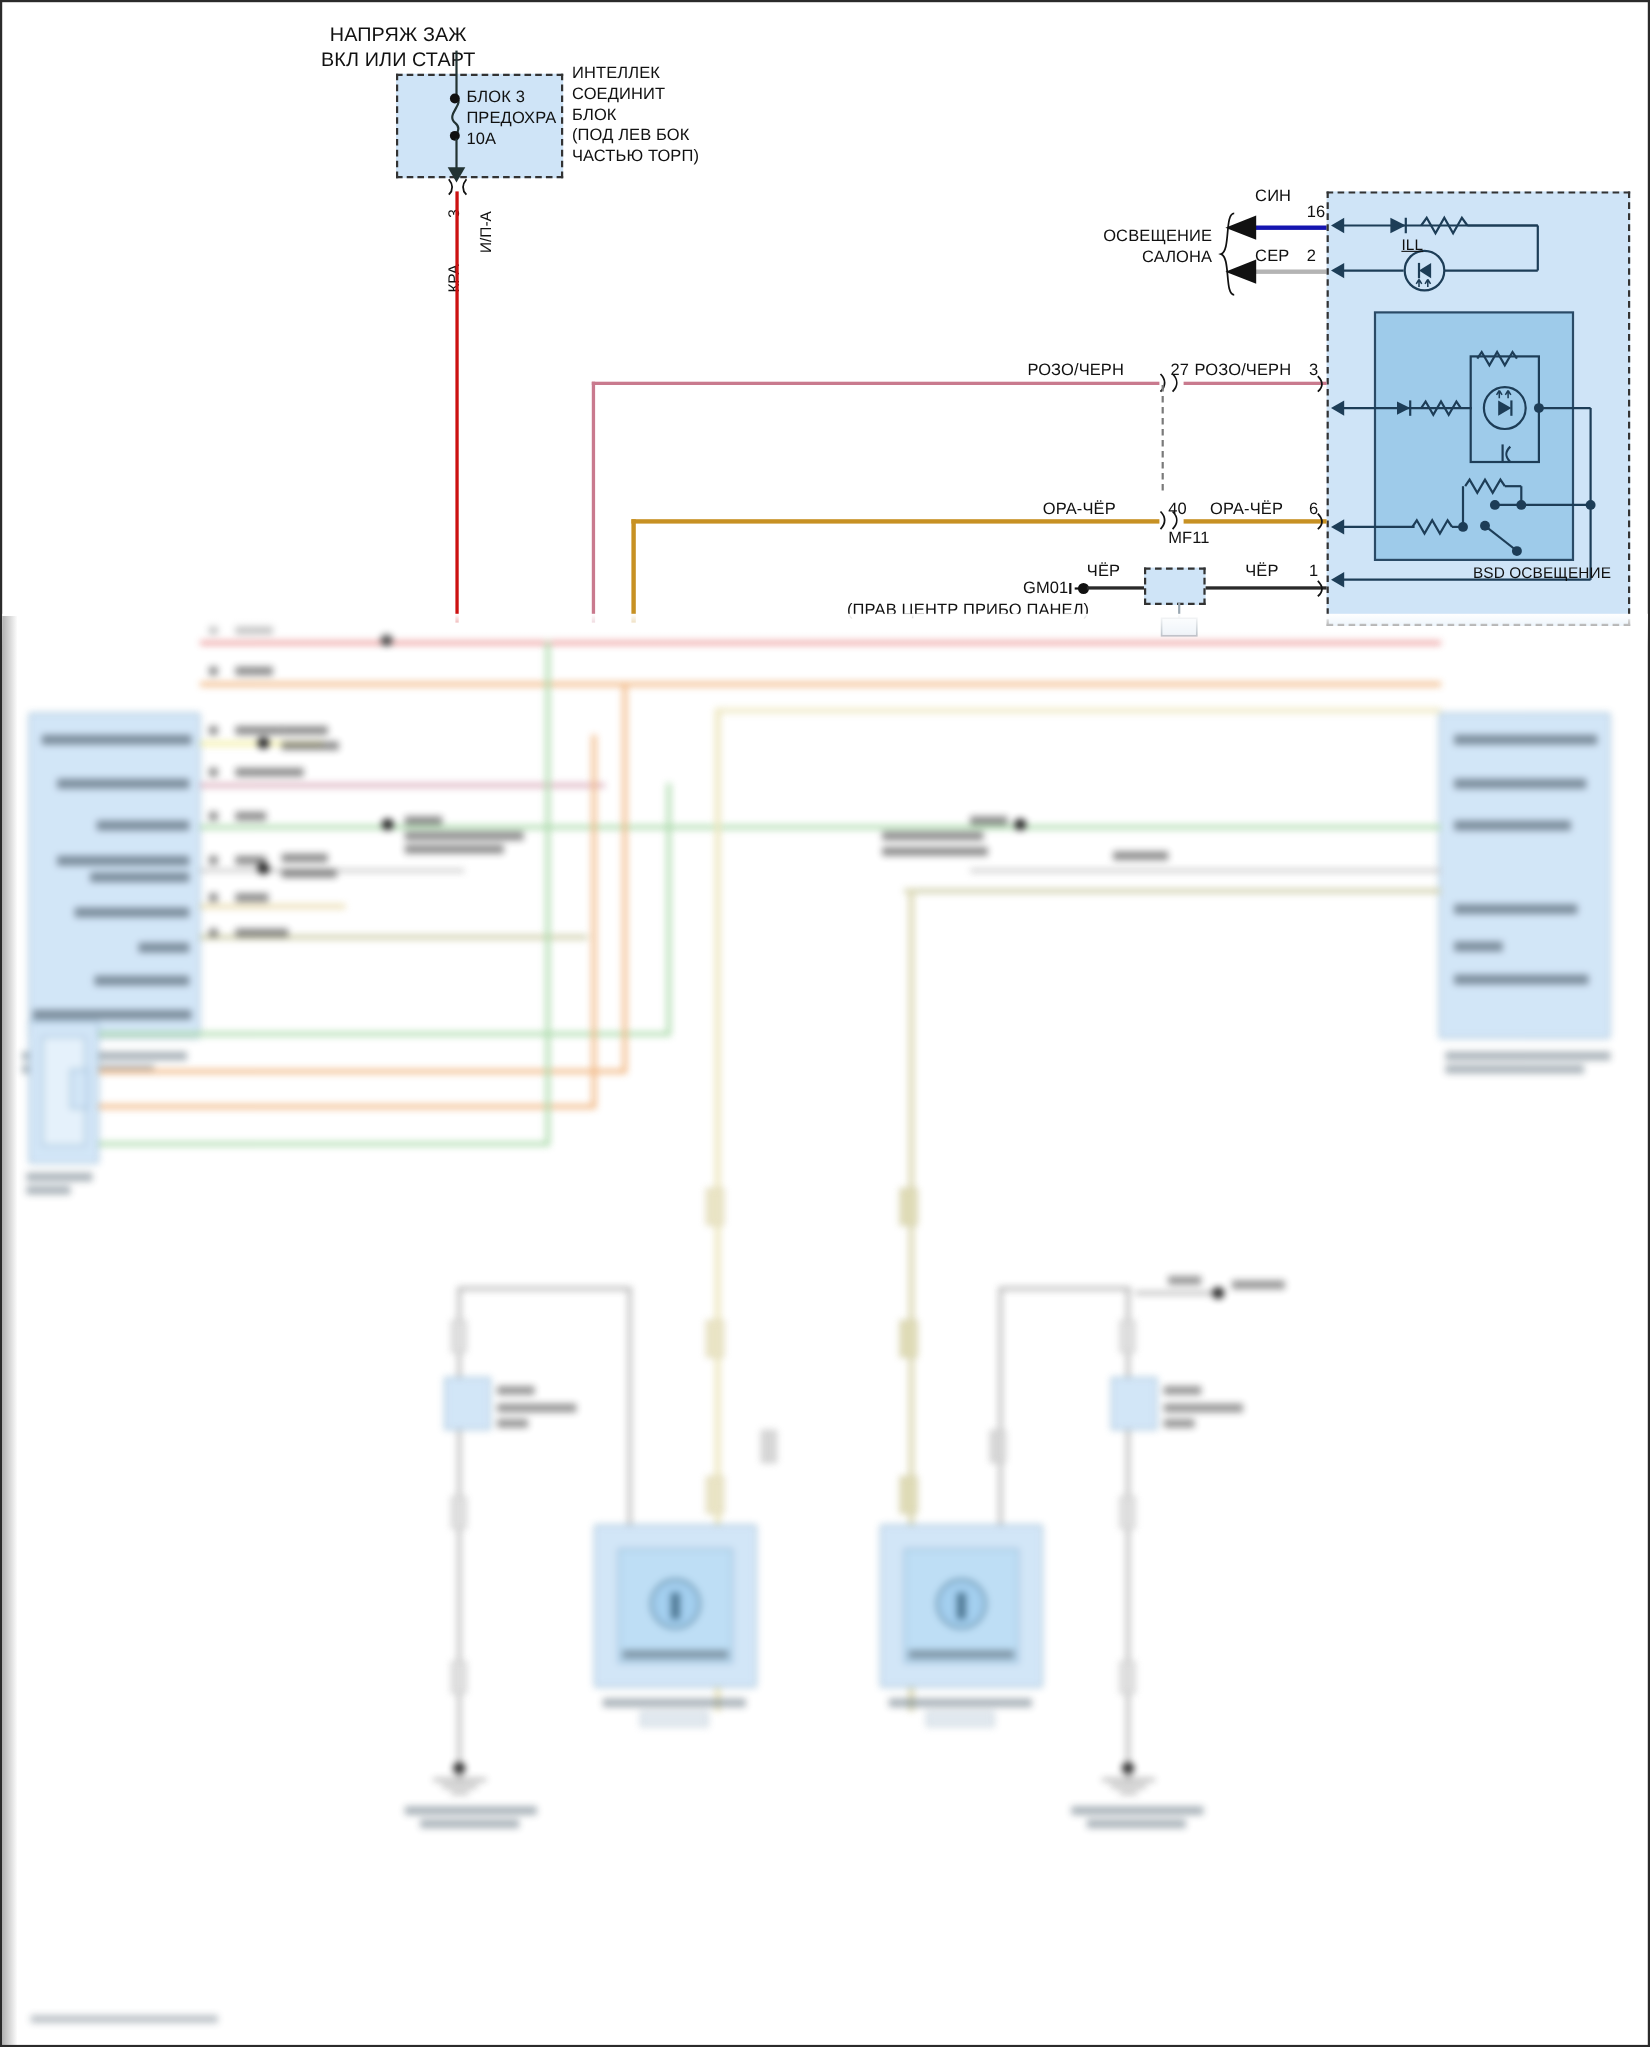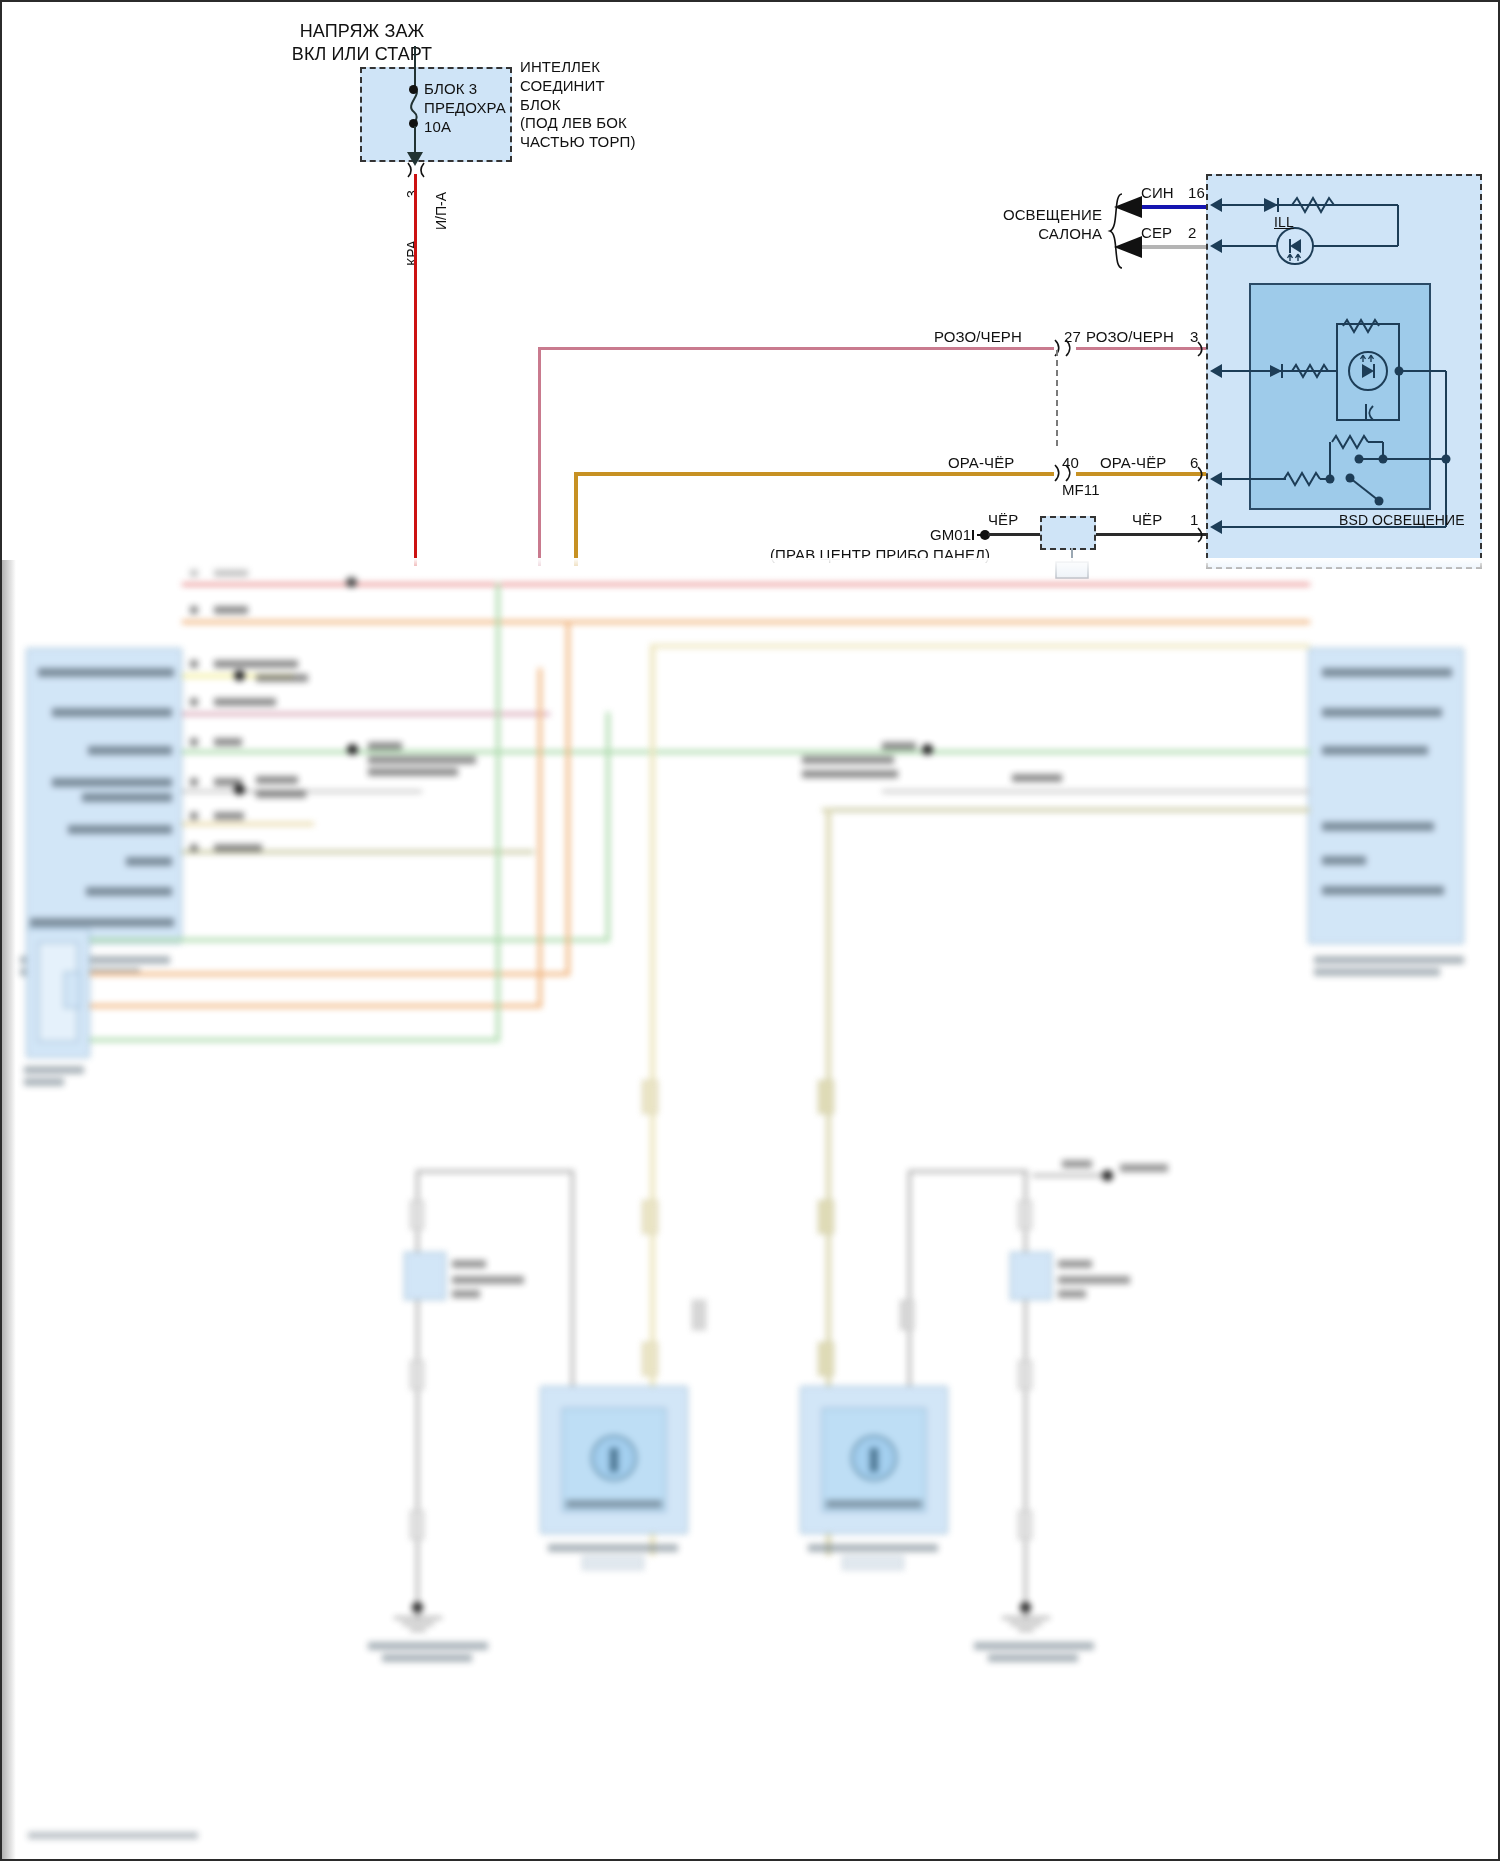--- a/index.html
+++ b/index.html
@@ -108,21 +108,21 @@
 САЛОНА</div>
 
   <svg class="abs" style="left:1106px;top:190px;" width="18" height="78">
     <path d="M14,2 C5,2 11,36 2,39 C11,42 5,76 14,76" fill="none" stroke="#111" stroke-width="1.6"></path>
   </svg>
 
   <div class="w wh" style="left:1138px;top:203px;width:122px;height:4px;background:#1515b0;"></div>
   <svg class="abs" style="left:1110px;top:193px;" width="34" height="24">
     <path d="M2,12 L30,1 L30,23 Z" fill="#111"></path>
   </svg>
-  <div class="abs txt" style="left:1139px;top:182px;">СИН</div>
+  <div class="abs txt" style="left:1139px;top:168px;">СИН</div>
   <div class="abs txt" style="left:1186px;top:182px;">16</div>
   <svg class="abs" style="left:1246px;top:197px;" width="14" height="16">
     <path d="M2,1 C7,6 7,11 2,15" fill="none" stroke="#111" stroke-width="1.6"></path>
   </svg>
 
   <div class="w wh" style="left:1138px;top:243px;width:122px;height:4px;background:#b4b4b4;"></div>
   <svg class="abs" style="left:1110px;top:233px;" width="34" height="24">
     <path d="M2,12 L30,1 L30,23 Z" fill="#111"></path>
   </svg>
   <div class="abs txt" style="left:1139px;top:222px;">СЕР</div>

